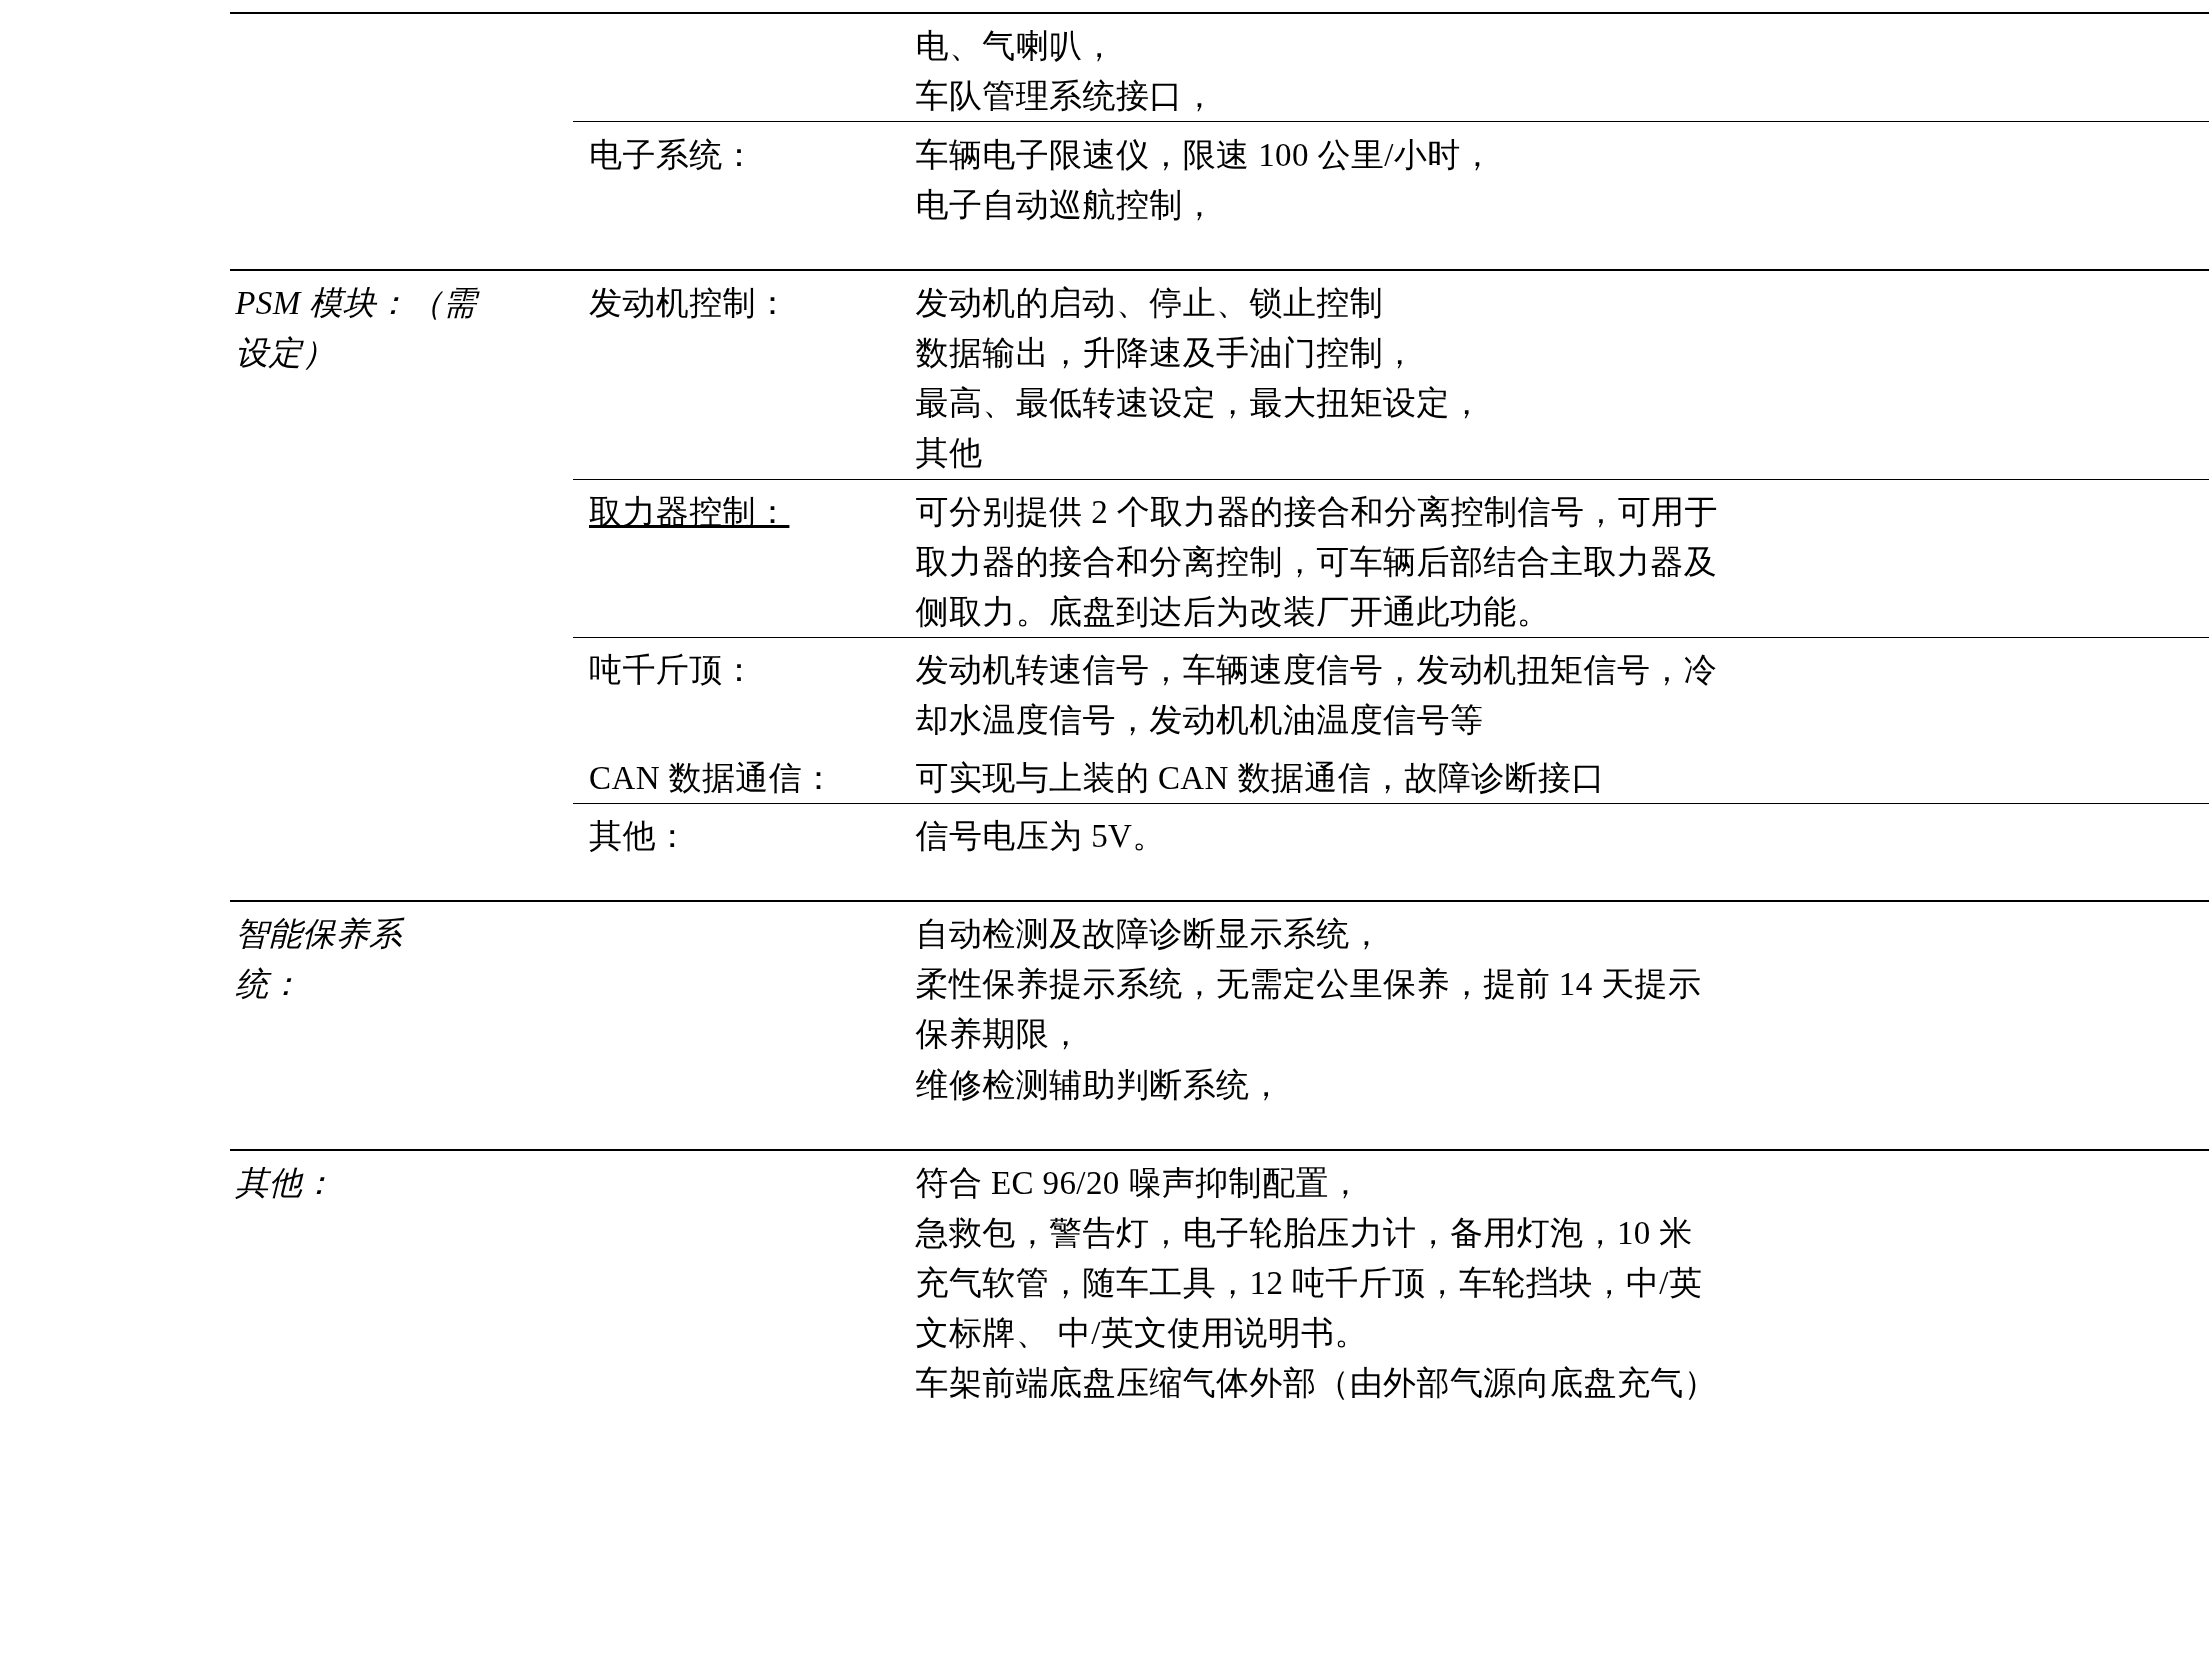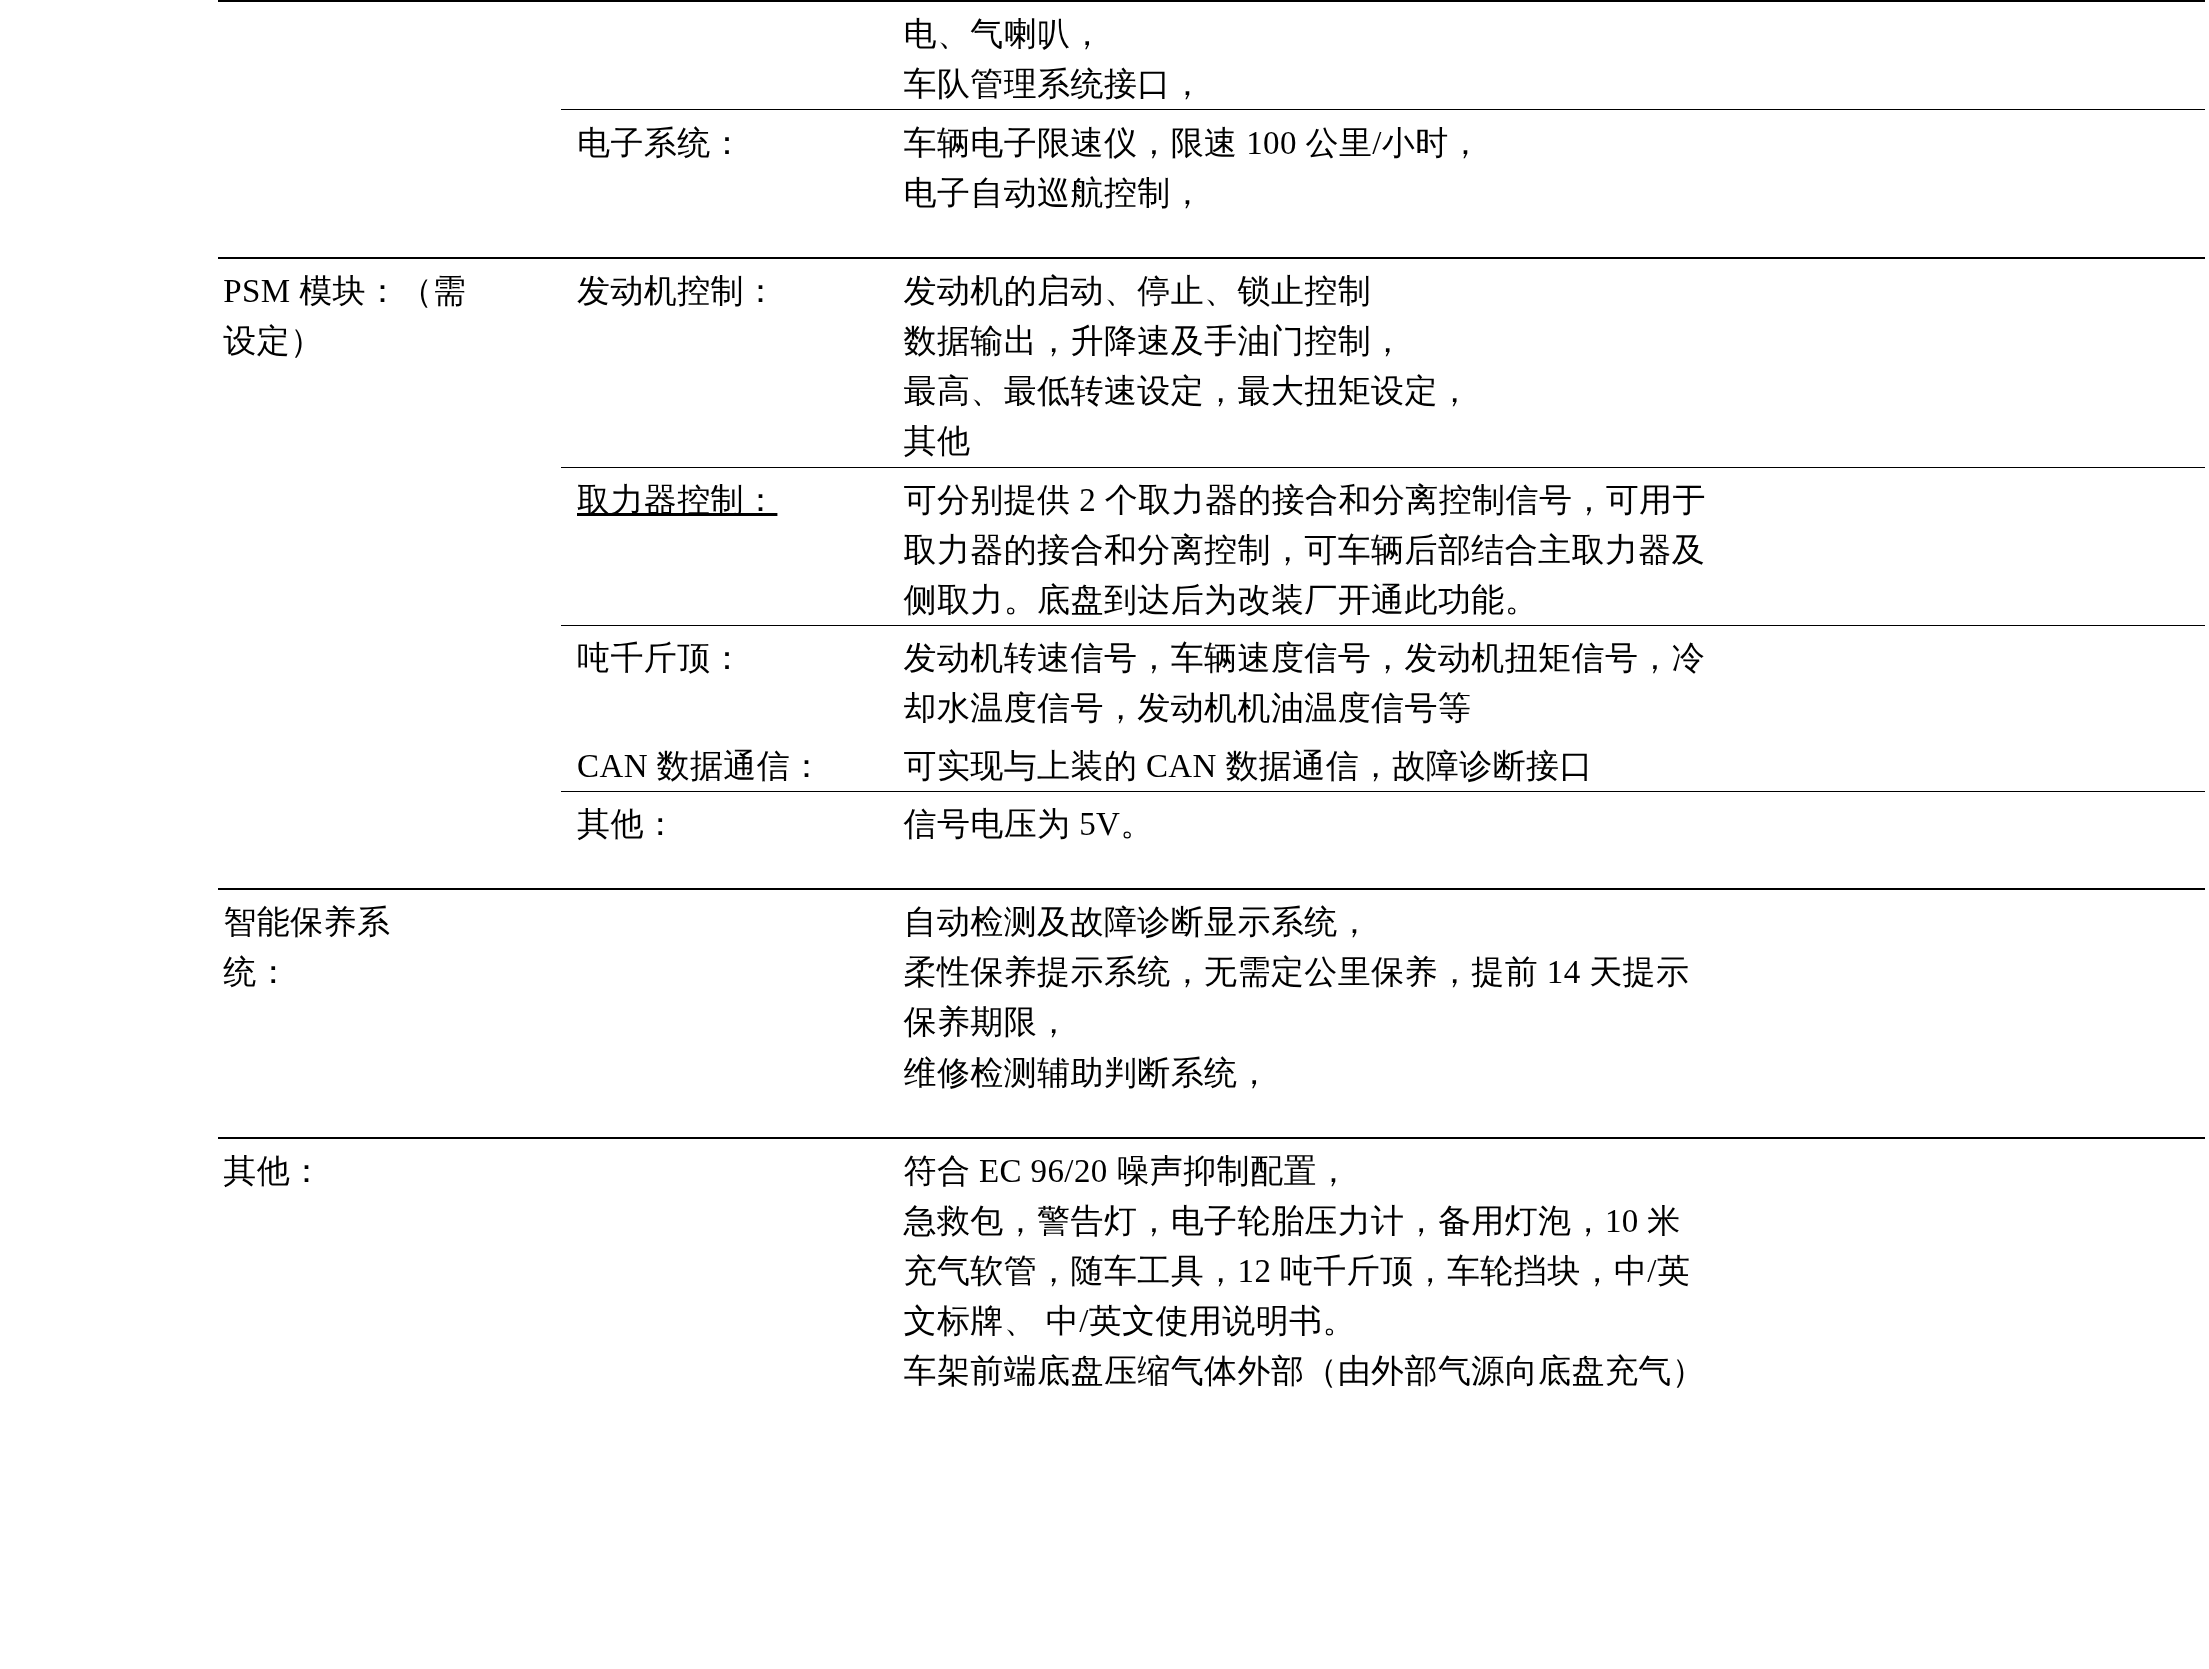--- a/index.html
+++ b/index.html
@@ -12,21 +12,21 @@
     height: 1669px;
     font-family: "Liberation Serif", "DejaVu Serif", serif;
     color: #000000;
     overflow: hidden;
   }
   .page {
     position: relative;
     width: 2209px;
     height: 1324px;
     box-sizing: border-box;
-    padding: 0;
+    padding: 12px;
   }
   table.spec {
     border-collapse: collapse;
     table-layout: fixed;
     width: 1987px;
     margin-left: 218px;
     margin-top: 0px;
   }
   table.spec col.c1 { width: 343px; }
   table.spec col.c2 { width: 330px; }
@@ -36,20 +36,21 @@
     vertical-align: top;
     padding: 0 0 0 0;
     font-size: 33px;
     line-height: 1.52;
     letter-spacing: 0.4px;
   }
   .cat-cell {
     padding-left: 5.3px !important;
     padding-top: 7.1px !important;
     padding-right: 12.5px !important;
+    font-style: italic;
   }
   .sub-cell {
     padding-left: 16px !important;
     padding-top: 7.1px !important;
     padding-right: 9px !important;
   }
   .val-cell {
     padding-left: 12.5px !important;
     padding-top: 7.1px !important;
     padding-right: 0 !important;

